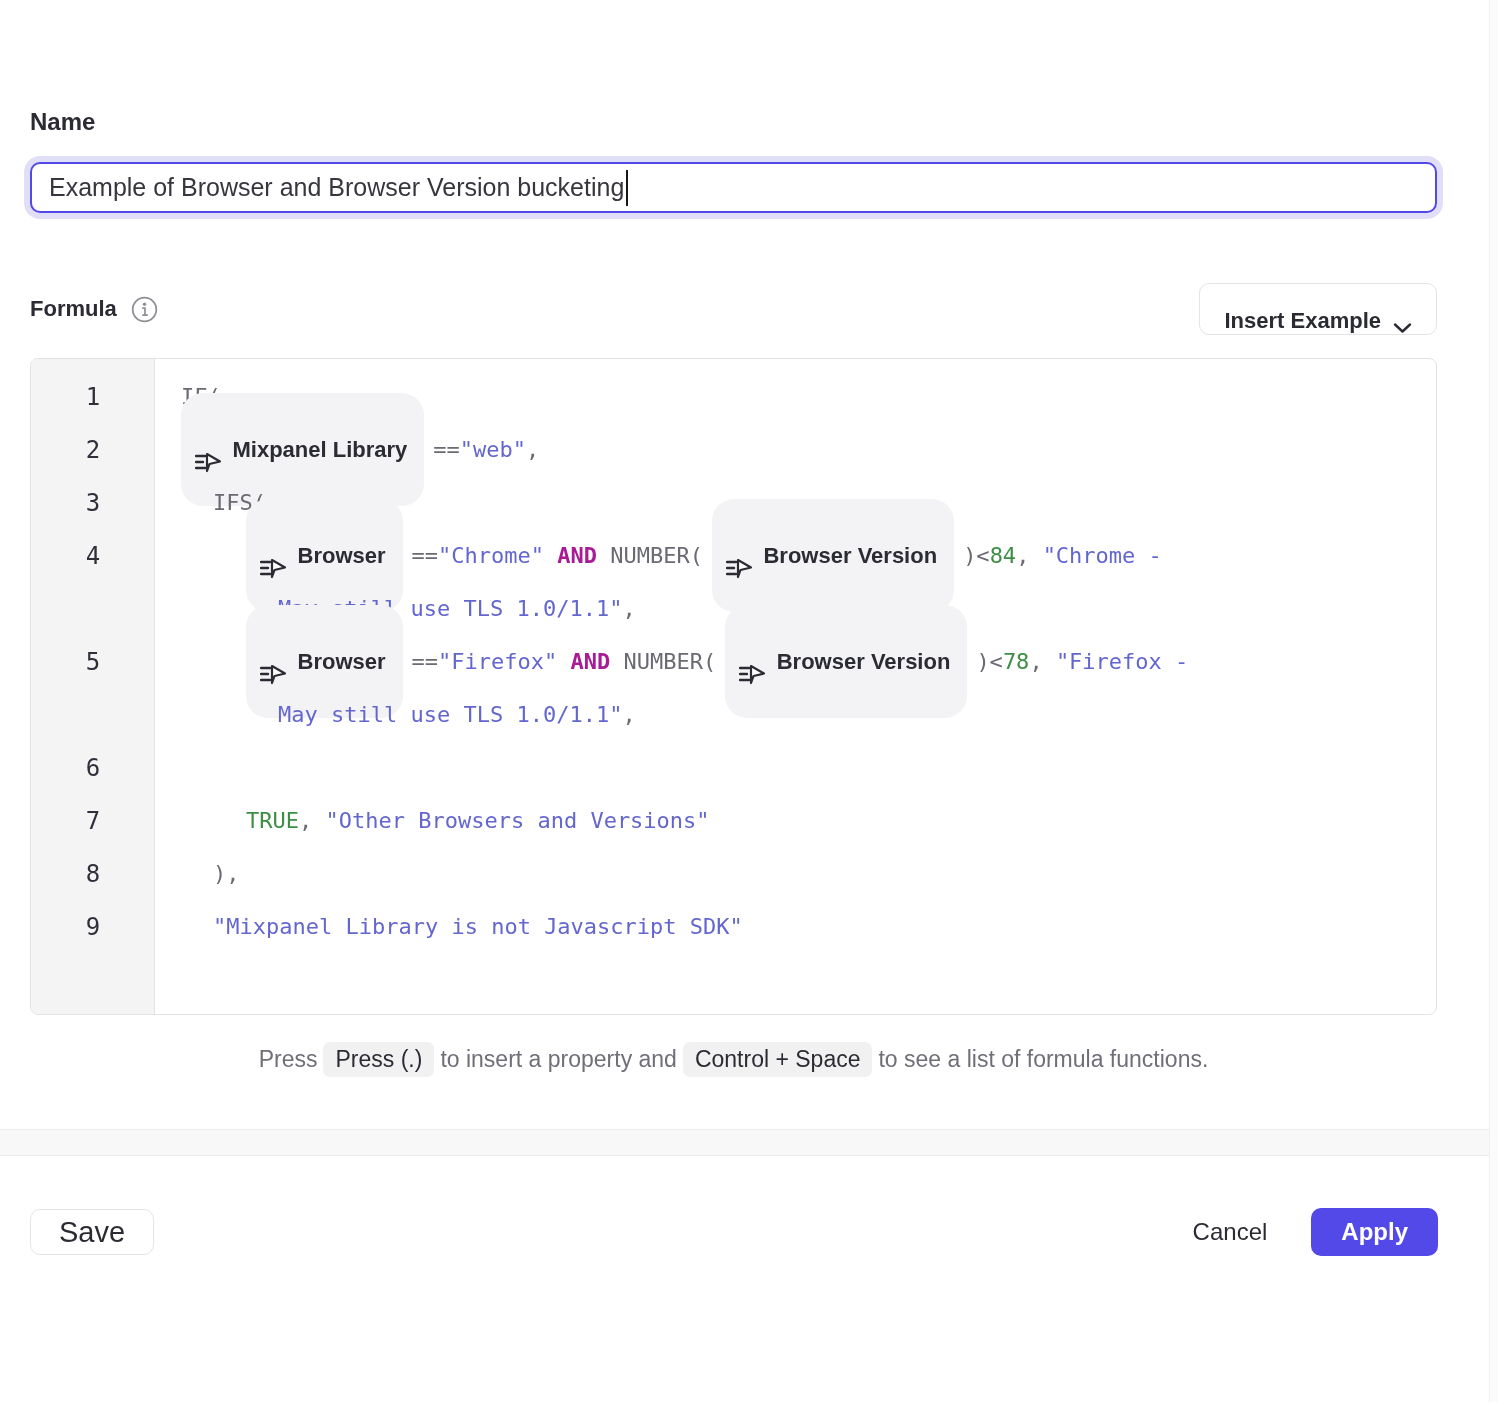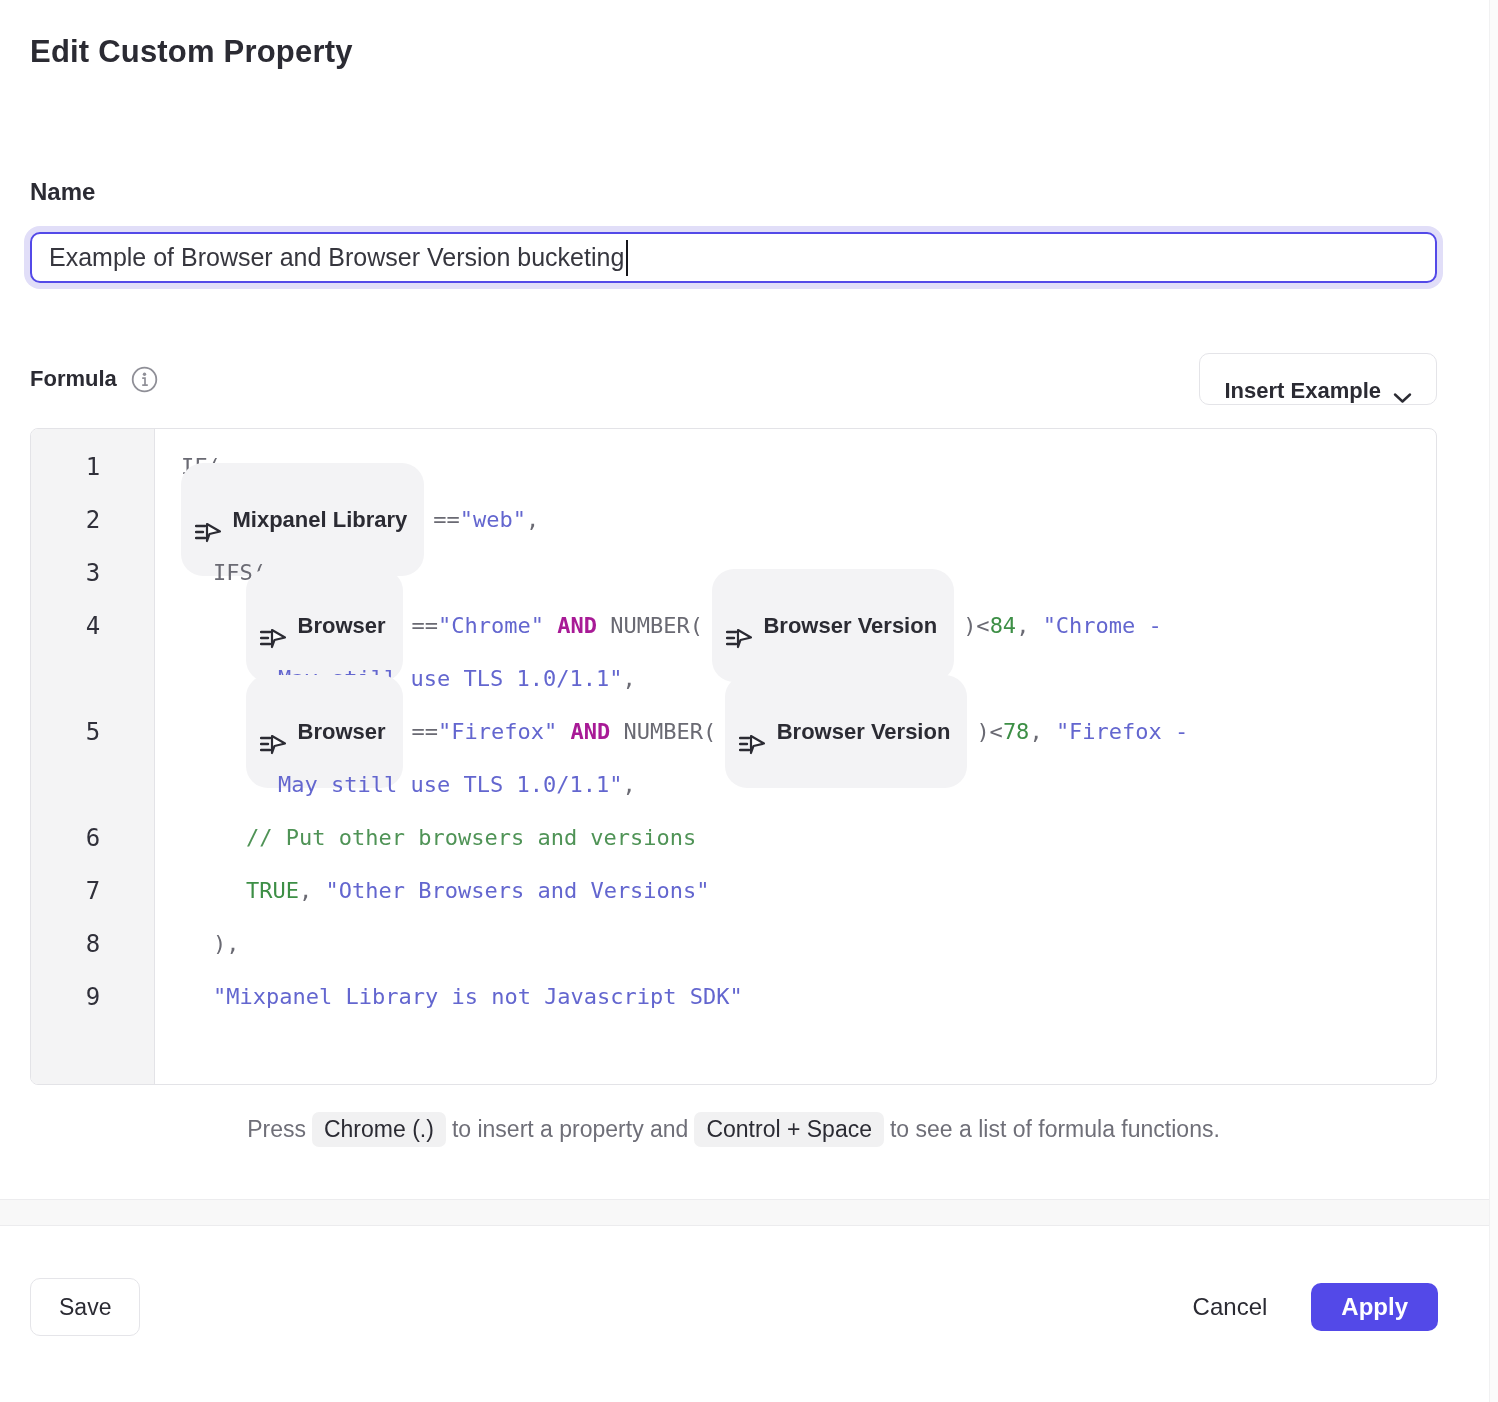--- a/index.html
+++ b/index.html
@@ -80,23 +80,23 @@
   .separator-band {
     margin-top:52px; width:1498px; height:27px; background:#f8f8f8;
     border-top:1.5px solid #ececee; border-bottom:1.5px solid #ececee;
   }
 
   .footer {
     margin-top:52px; margin-left:30px; width:1438px; padding-right:30px;
     display:flex; align-items:center;
   }
   .save-btn {
-    height:58px; padding:0 28px; background:#fff;
+    height:46px; padding:0 28px; background:#fff;
     border:1.5px solid #e5e5e9; border-radius:10px;
-    font-size:23px; color:#2b2b33; cursor:pointer;
+    font-size:29px; color:#2b2b33; cursor:pointer;
     font-family:"Liberation Sans", sans-serif;
   }
   .footer-spacer { flex:1; }
   .cancel-btn {
     background:none; border:none; font-size:24px; color:#2b2b33; cursor:pointer;
     padding:0; margin-right:44px; font-family:"Liberation Sans", sans-serif;text-align:right;
   }
   .apply-btn {
     height:48px; padding:0 30px; background:var(--accent,#5349e8);
     border:none; border-radius:10px;
@@ -106,21 +106,20 @@
 
   .right-scroll-strip {
     position:absolute; right:0; top:0; bottom:0; width:9px;
     background:#fbfbfb; border-left:1px solid #f1f1f2;
   }
 </style>
 </head>
 <body>
 
 <div class="content">
-  <div class="page-title">Edit Custom Property</div>
 
   <div class="field-label">Name</div>
   <div class="name-input">
     <span>Example of Browser and Browser Version bucketing</span>
       <span class="caret"></span>
   </div>
 
   <div class="formula-row">
     <div class="formula-left">
       <span class="formula-label">Formula</span>
@@ -203,39 +202,38 @@
     <path d="M12 3 L25 10.5 L14.5 13 L12 20 Z" fill="#ffffff" stroke="#2b2b33" stroke-width="2.2" stroke-linejoin="round"></path>
   </svg>
 </span><span class="chip-label">Browser Version</span></span><span class="seg c-plain">)&lt;</span><span class="seg c-num">78</span><span class="seg c-plain">, </span><span class="seg c-str">"Firefox -</span></div>
         </div>
         <div class="row">
           <div class="lineno"></div>
           <div class="code" style="padding-left: 123px;"><span class="seg c-str">May still use TLS 1.0/1.1"</span><span class="seg c-plain">,</span></div>
         </div>
         <div class="row">
           <div class="lineno">6</div>
-          <div class="code" style="padding-left: 91px;"><span class="seg c-comment">// Put other browsers and versions</span></div>
         </div>
         <div class="row">
           <div class="lineno">7</div>
           <div class="code" style="padding-left: 91px;"><span class="seg c-num">TRUE</span><span class="seg c-plain">, </span><span class="seg c-str">"Other Browsers and Versions"</span></div>
         </div>
         <div class="row">
           <div class="lineno">8</div>
           <div class="code" style="padding-left: 58px;"><span class="seg c-plain">),</span></div>
         </div>
         <div class="row">
           <div class="lineno">9</div>
           <div class="code" style="padding-left: 58px;"><span class="seg c-str">"Mixpanel Library is not Javascript SDK"</span></div>
         </div>
       </div>
   </div>
 
   <div class="hint">
-    <span>Press</span><span class="key-badge">Chrome (.)</span><span>to insert a property and</span><span class="key-badge">Control + Space</span><span>to see a list of formula functions.</span>
+    <span>Press</span><span class="key-badge">Press (.)</span><span>to insert a property and</span><span class="key-badge">Control + Space</span><span>to see a list of formula functions.</span>
   </div>
 </div>
 
 <div class="separator-band"></div>
 
 <div class="footer">
   <button class="save-btn">Save</button>
   <div class="footer-spacer"></div>
   <button class="cancel-btn">Cancel</button>
   <button class="apply-btn">Apply</button>

